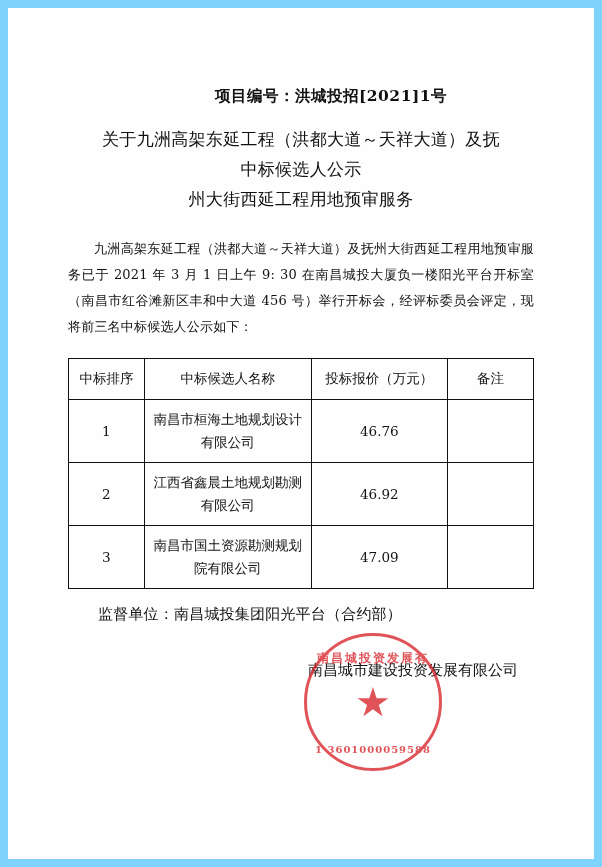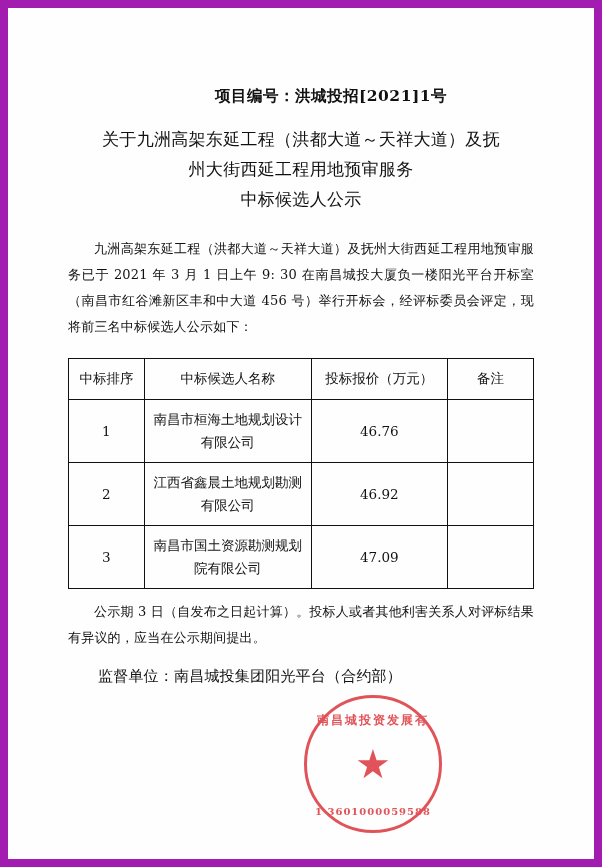--- a/index.html
+++ b/index.html
@@ -10,21 +10,21 @@
   body {
     width: 602px;
     height: 867px;
     overflow: hidden;
     font-family: "DejaVu Sans", "Liberation Sans", sans-serif;
   }
   .page {
     position: relative;
     width: 602px;
     height: 867px;
-    background: #a21caf;
+    background: #7dd3fc;
     box-sizing: border-box;
   }
   .sheet {
     position: absolute;
     left: 8px;
     top: 8px;
     width: 586px;
     height: 851px;
     background: #fefefe;
     box-sizing: border-box;
@@ -154,22 +154,22 @@
 </head>
 <body>
 
 <div class="page">
   <div class="sheet">
 
     <div class="doc-number">项目编号：洪城投招[2021]1号</div>
 
     <div class="title">
       <span class="line">关于九洲高架东延工程（洪都大道～天祥大道）及抚</span>
+      <span class="line">中标候选人公示</span>
       <span class="line">州大街西延工程用地预审服务</span>
-      <span class="line">中标候选人公示</span>
     </div>
 
     <p class="body-par">九洲高架东延工程（洪都大道～天祥大道）及抚州大街西延工程用地预审服务已于 2021 年 3 月 1 日上午 9: 30 在南昌城投大厦负一楼阳光平台开标室（南昌市红谷滩新区丰和中大道 456 号）举行开标会，经评标委员会评定，现将前三名中标候选人公示如下：</p>
 
     <table class="result">
       <thead>
         <tr>
           <th>中标排序</th>
           <th>中标候选人名称</th>
           <th>投标报价（万元）</th>
@@ -191,25 +191,25 @@
         </tr>
         <tr>
           <td class="rank">3</td>
           <td class="name">南昌市国土资源勘测规划院有限公司</td>
           <td class="price">47.09</td>
           <td class="remark"></td>
         </tr>
       </tbody>
     </table>
 
-    <p class="body-par">公示期 3 日（自发布之日起计算）。投标人或者其他利害关系人对评标结果有异议的，应当在公示期间提出。</p>
     <p class="tail-par">监督单位：南昌城投集团阳光平台（合约部）</p>
 
     <div class="signature">
       <div class="stamp">
         <div class="arc-top">南昌城投资发展有</div>
         <div class="star">★</div>
         <div class="arc-bottom">1 3601000059588</div>
       </div>
+      <div>南昌城市建设投资发展有限公司</div>
     </div>
 
   </div>
 </div>
 
 </body></html>

